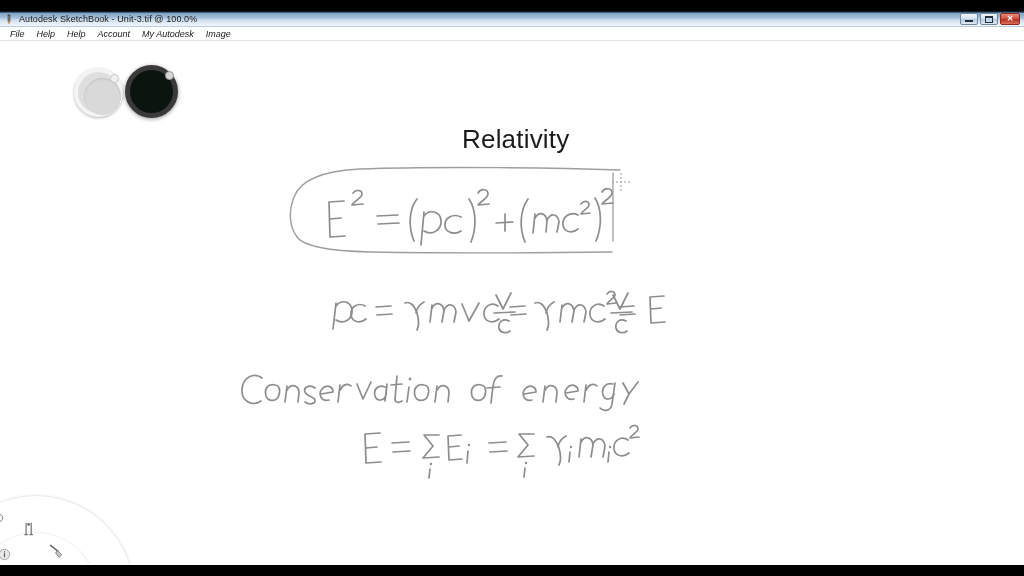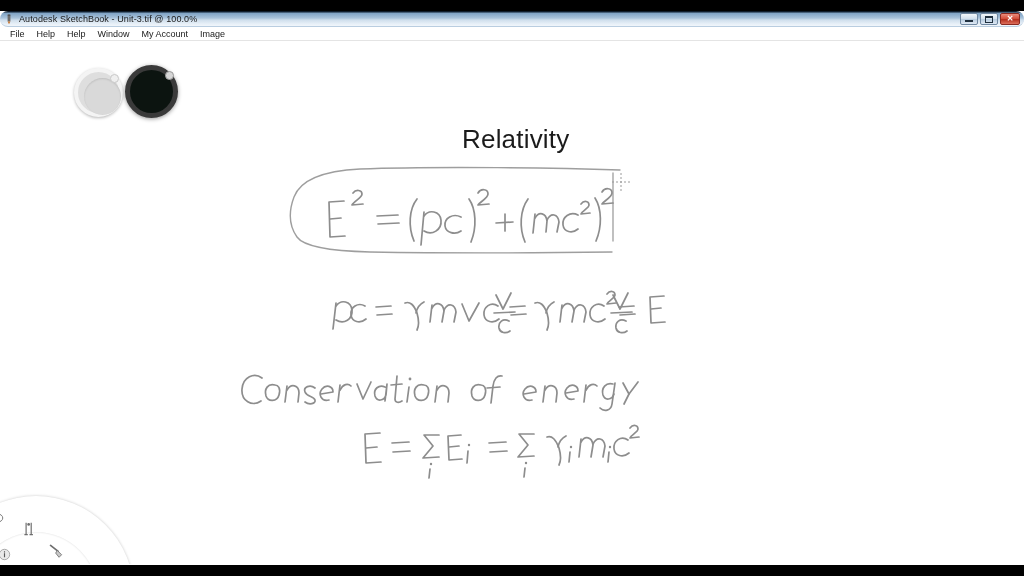--- a/index.html
+++ b/index.html
@@ -40,21 +40,20 @@
     width: 100%;
     background: linear-gradient(to bottom,
         #0f1d2c 0px, #0f1d2c 1px,
         #7ea2c4 2px,
         #a8c2da 7px,
         #cfdeec 9px,
         #e8f0f8 13px,
         #f4f8fc 16px);
     border-bottom: 1px solid #b9cde0;
     box-sizing: border-box;
-    border-radius: 8px;
   }
   #title-icon {
     position: absolute;
     left: 4px;
     top: 3px;
     width: 10px;
     height: 11px;
   }
   #title-text {
     position: absolute;
@@ -108,20 +107,21 @@
   
   #menu-bar {
     position: relative;
     height: 14px;
     background: #ffffff;
     border-bottom: 1px solid #e4e4e4;
     padding-left: 4px;
     display: flex;
     align-items: center;
     box-sizing: border-box;
+    font-style: italic;
   }
   .menu-item {
     font-size: 9px;
     line-height: 14px;
     color: #202020;
     padding: 0 6px;
     white-space: nowrap;
     cursor: default;
   }
 
@@ -267,22 +267,22 @@
       </div>
       <div class="win-btn" id="btn-close">
         <div class="glyph">✕</div>
       </div>
     </div>
 
     <div id="menu-bar">
       <div class="menu-item">File</div>
       <div class="menu-item">Help</div>
       <div class="menu-item">Help</div>
-      <div class="menu-item">Window</div>
-      <div class="menu-item">My Account</div>
+      <div class="menu-item">Account</div>
+      <div class="menu-item">My Autodesk</div>
       <div class="menu-item">Image</div>
     </div>
 
     <div id="canvas-area">
 
       <div id="puck-group">
         <div class="puck" id="puck-light">
           <div id="puck-light-inner"></div>
           <div class="puck-knob"></div>
         </div>

